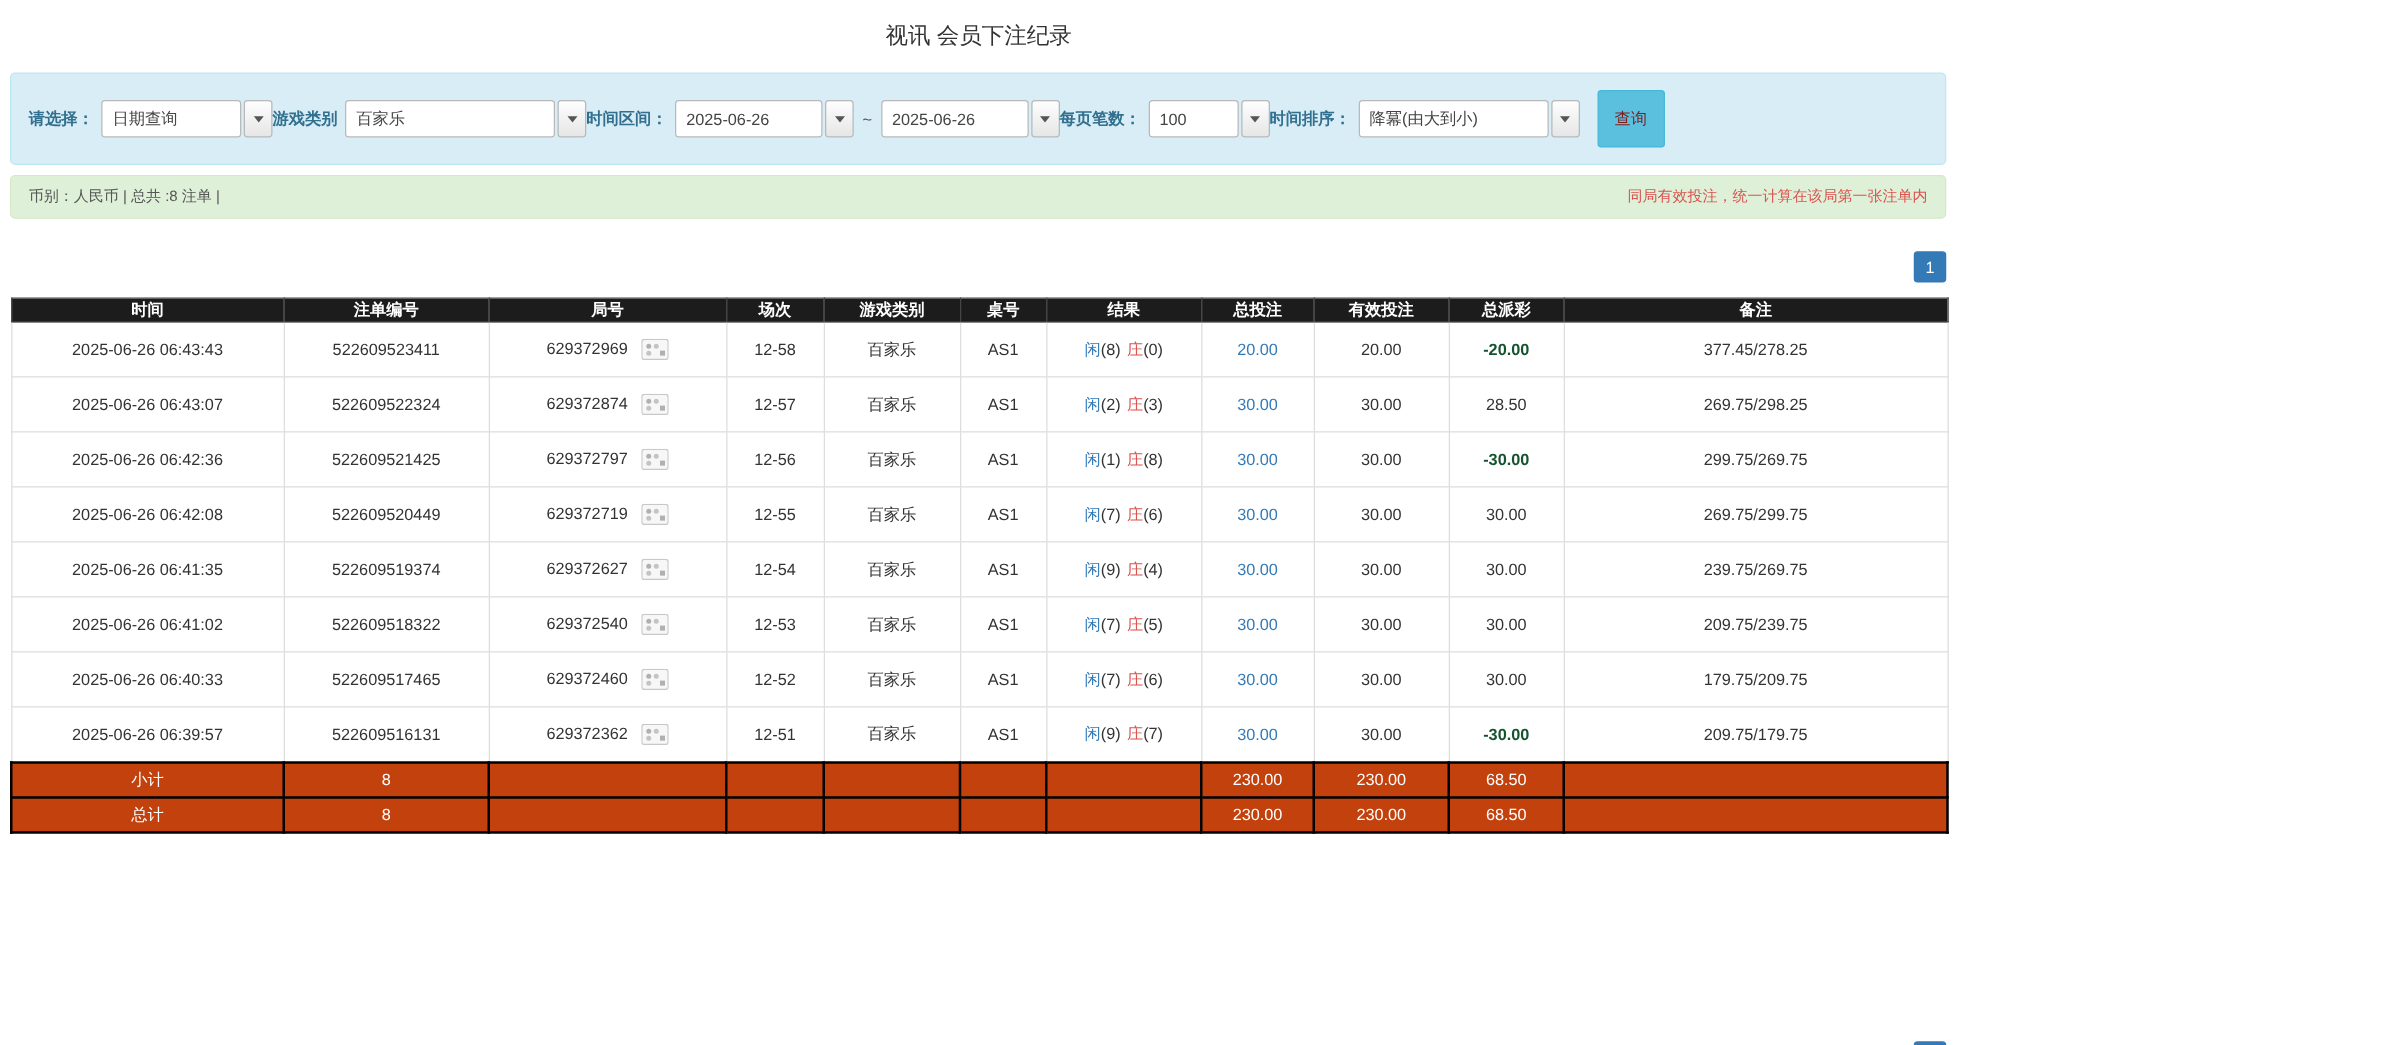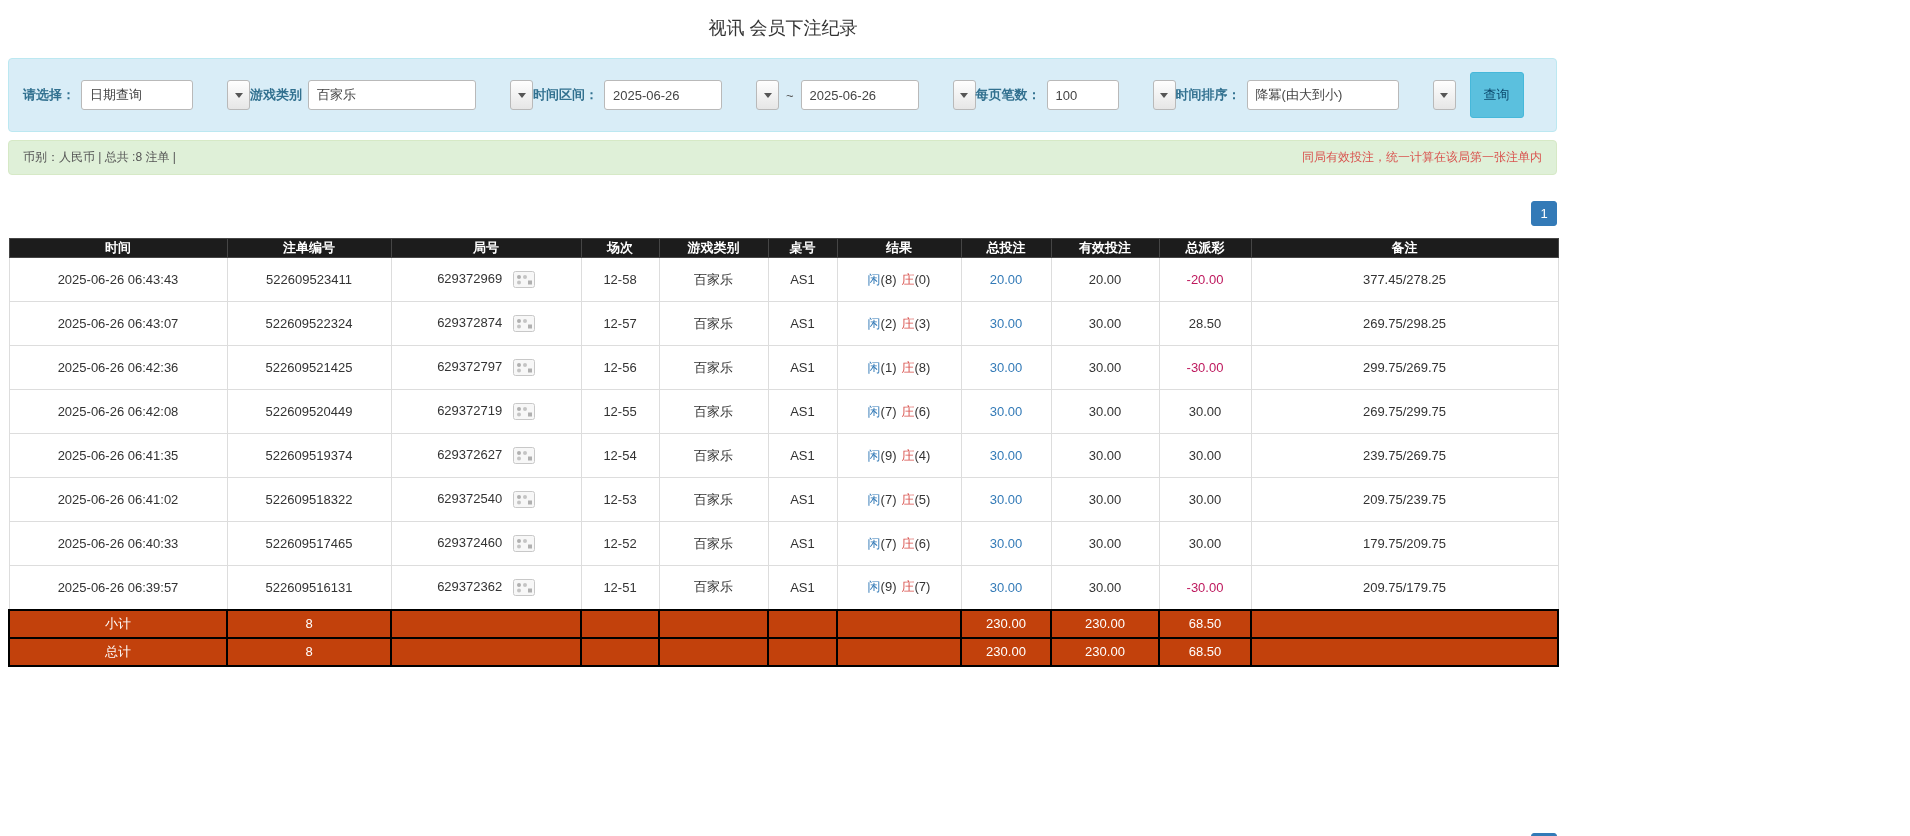--- a/index.html
+++ b/index.html
@@ -15,36 +15,36 @@
 
   .page-title { font-size: 18px; color: #333; margin: 8px 0 18px 0; font-weight: normal; text-align: center; }
 
   
   .filter-bar {
     width: 1549px; background: #d9edf7; border: 1px solid #bce8f1; border-radius: 4px;
     padding: 13px 14px; display: flex; align-items: center; white-space: nowrap;
   }
   .f-label { color: #31708f; font-weight: bold; font-size: 13px; margin: 0 6px 0 0; }
   .f-label.first { margin-left: 0; }
-  .combo { display: flex; align-items: center; gap: 32px; }
+  .combo { display: flex; align-items: center; }
   .combo input {
     height: 30px; border: 1px solid #b9b9b9; border-radius: 3px; padding: 0 8px;
     font-size: 13px; color: #444; background: #fff; outline: none;
     font-family: "Liberation Sans", "DejaVu Sans", sans-serif;
   }
   .caret-btn {
     width: 23px; height: 30px; margin-left: 2px; border: 1px solid #b9b9b9;
     background: linear-gradient(#fefefe, #e6e6e6); border-radius: 3px;
     display: flex; align-items: center; justify-content: center; cursor: pointer;
   }
   .caret { width: 0; height: 0; border-left: 4px solid transparent; border-right: 4px solid transparent; border-top: 5px solid #555; }
   .tilde { margin: 0 7px; color: #555; font-size: 13px; }
   .search-btn {
     margin-left: 14px; height: 46px; padding: 0 13px; background: #5bc0de; border: 1px solid #46b8da;
-    color: #0c4a6e; font-size: 13px; border-radius: 3px; cursor: pointer;
+    color: #7f1d1d; font-size: 13px; border-radius: 3px; cursor: pointer;
     font-family: Liberation Serif, serif;
   }
 
   
   .info-bar {
     margin-top: 8px; width: 1549px; background: #dff0d8; border: 1px solid #d6e9c6; border-radius: 4px;
     padding: 8px 14px; font-size: 12px; color: #555;
     display: flex; justify-content: space-between; align-items: center;
   }
   .info-right { color: #d9534f; }
@@ -65,21 +65,21 @@
     background: #1c1c1c; color: #fff; height: 17px; font-size: 13px; font-weight: bold;
     border: 1px solid #454545; text-align: center; padding: 0 2px;
   }
   .records tbody td {
     height: 44px; text-align: center; border: 1px solid #ddd; background: #fff; padding: 0 4px;
   }
   .records tr.summary td { background: #c2410c; color: #fff; height: 28px; border: 2px solid #000000; }
   .bet-link { color: #337ab7; cursor: pointer; }
   .player { color: #337ab7; }
   .banker { color: #d9534f; margin-left: 5px; }
-  td.payout.neg { color: #be185d; }
+  td.payout.neg { color: #14532d; font-weight: bold; }
   .road-icon { display: inline-block; vertical-align: middle; margin-left: 7px; cursor: pointer; line-height: 0; }
 </style>
 </head>
 <body>
 
 <div class="container">
 
   <div class="page-title">视讯 会员下注纪录</div>
 
   <div class="filter-bar">

